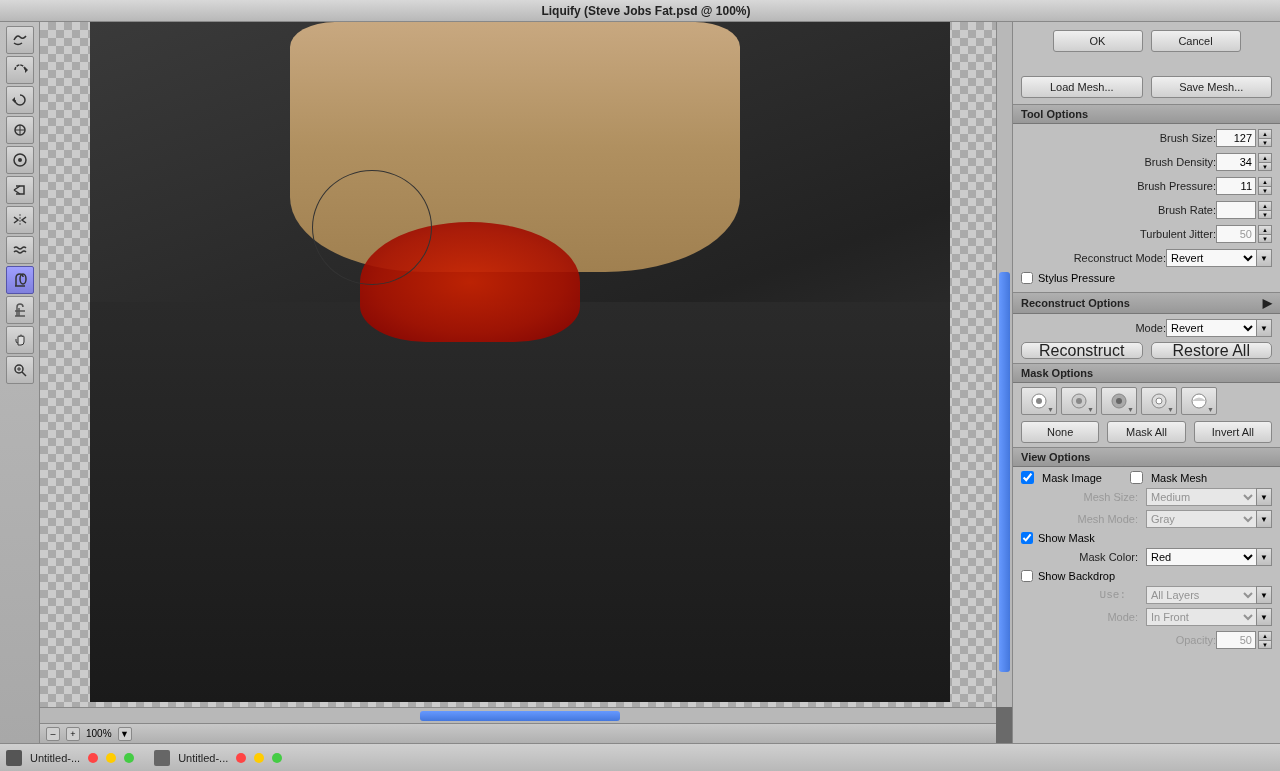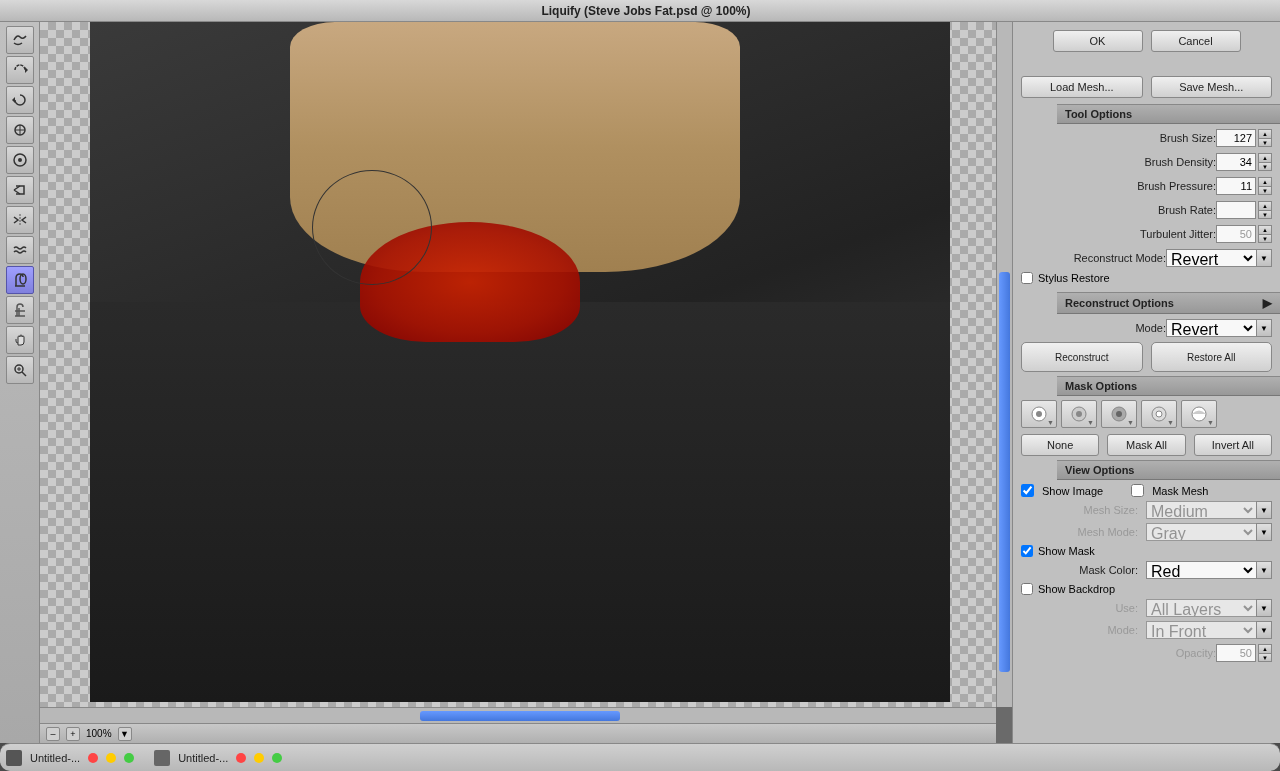--- a/index.html
+++ b/index.html
@@ -34,21 +34,20 @@
       bottom: 0;
       left: 0;
       width: 100%;
       height: 28px;
       background: linear-gradient(to bottom, #d0d0d0, #b8b8b8);
       border-top: 1px solid #888;
       display: flex;
       align-items: center;
       padding: 0 6px;
       gap: 8px;
-      border-radius: 10px;
     }
 
     .taskbar-icon {
       width: 16px;
       height: 16px;
       background: #666;
       border-radius: 2px;
     }
 
     .taskbar-dot {
@@ -320,21 +319,20 @@
       border-top: 1px solid #888;
       border-bottom: 1px solid #777;
       padding: 3px 8px;
       font-size: 11px;
       font-weight: bold;
       color: #222;
       display: flex;
       align-items: center;
       gap: 4px;
       cursor: pointer;
-      margin-left: 44px;
     }
 
     .section-content {
       padding: 4px 8px;
       background: #c0c0c0;
     }
 
     
     .form-row {
       display: flex;
@@ -372,26 +370,26 @@
 
     
     .reconstruct-buttons {
       display: flex;
       gap: 8px;
       margin-top: 4px;
     }
 
     .recon-btn {
       flex: 1;
-      height: 30px;
+      height: 17px;
       background: linear-gradient(to bottom, #f0f0f0, #d0d0d0);
       border: 1px solid #888;
       border-radius: 5px;
       cursor: pointer;
-      font-size: 10px;
+      font-size: 16px;
       color: #222;
       display: flex;
       align-items: center;
       justify-content: center;
     }
 
     
     .mask-icons-row {
       display: flex;
       gap: 4px;
@@ -444,21 +442,21 @@
     .view-row {
       display: flex;
       align-items: center;
       gap: 8px;
       margin-bottom: 4px;
     }
 
     select {
       background: #f8f8f8;
       border: 1px solid #888;
-      font-size: 16px;
+      font-size: 11px;
       height: 18px;
       cursor: pointer;
     }
 
     .disabled-text {
       color: #999;
     }
 
     .num-display {
       width: 40px;
@@ -718,21 +716,21 @@
             <option>Rigid</option>
             <option>Stiff</option>
             <option>Smooth</option>
             <option>Loose</option>
           </select>
           <div class="select-arrow-btn">▼</div>
         </div>
       </div>
       <div class="checkbox-row">
         <input type="checkbox" style="">
-        <span>Stylus Restore</span>
+        <span>Stylus Pressure</span>
       </div>
     </div>
 
     <div class="section-header">
       <span>Reconstruct Options</span>
       <span style="margin-left:auto; font-size:12px;">▶</span>
     </div>
     <div class="section-content">
       <div class="form-row">
         <span class="form-label">Mode:</span>
@@ -793,21 +791,21 @@
         <div class="mask-action-btn">Invert All</div>
       </div>
     </div>
 
     <div class="section-header">
       <span>View Options</span>
     </div>
     <div class="section-content">
       <div class="view-row">
         <input type="checkbox" checked="" style="">
-        <span>Show Image</span>
+        <span>Mask Image</span>
         <input type="checkbox" style="margin-left: 20px;">
         <span>Mask Mesh</span>
       </div>
       <div class="dropdown-row">
         <span class="form-label disabled-text" style="flex:none; margin-right:4px;">Mesh Size:</span>
         <div class="select-with-btn">
           <select style="width:110px;" disabled="">
             <option>Medium</option>
             <option>Small</option>
             <option>Large</option>
@@ -841,21 +839,21 @@
             <option>Yellow</option>
           </select>
           <div class="select-arrow-btn">▼</div>
         </div>
       </div>
       <div class="checkbox-row">
         <input type="checkbox" style="">
         <span>Show Backdrop</span>
       </div>
       <div class="dropdown-row">
-        <span class="form-label disabled-text" style="flex:none; margin-right:4px;">Use:</span>
+        <span class="form-label disabled-text" style="flex:none; margin-right:16px;font-family:Liberation Mono, monospace;">Use:</span>
         <div class="select-with-btn">
           <select style="width:110px;" disabled="">
             <option>All Layers</option>
           </select>
           <div class="select-arrow-btn">▼</div>
         </div>
       </div>
       <div class="dropdown-row">
         <span class="form-label disabled-text" style="flex:none; margin-right:4px;">Mode:</span>
         <div class="select-with-btn">

